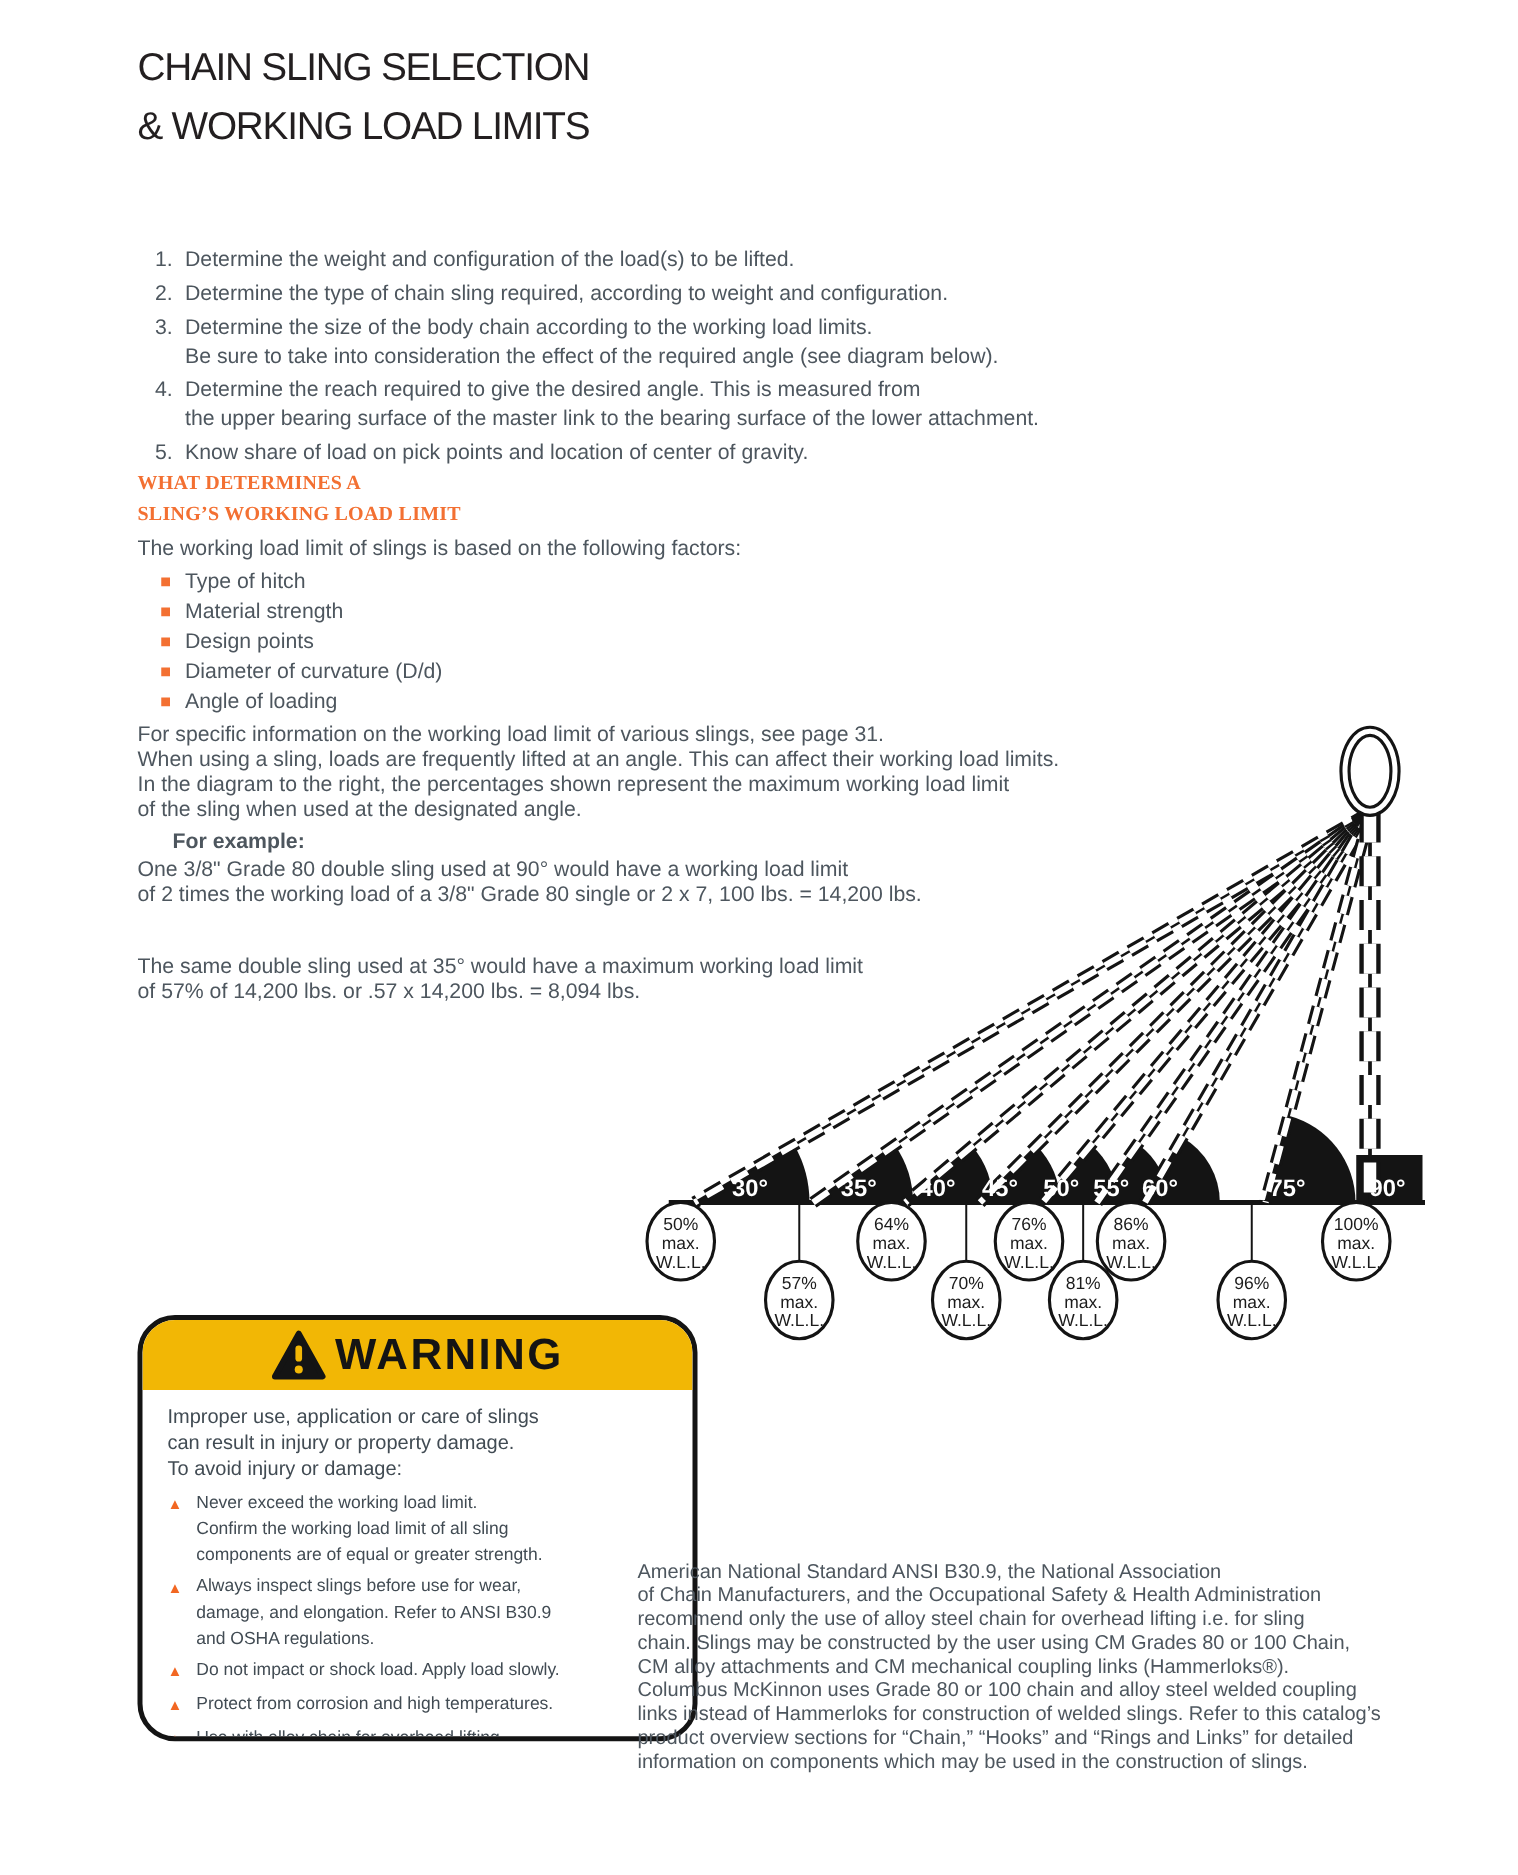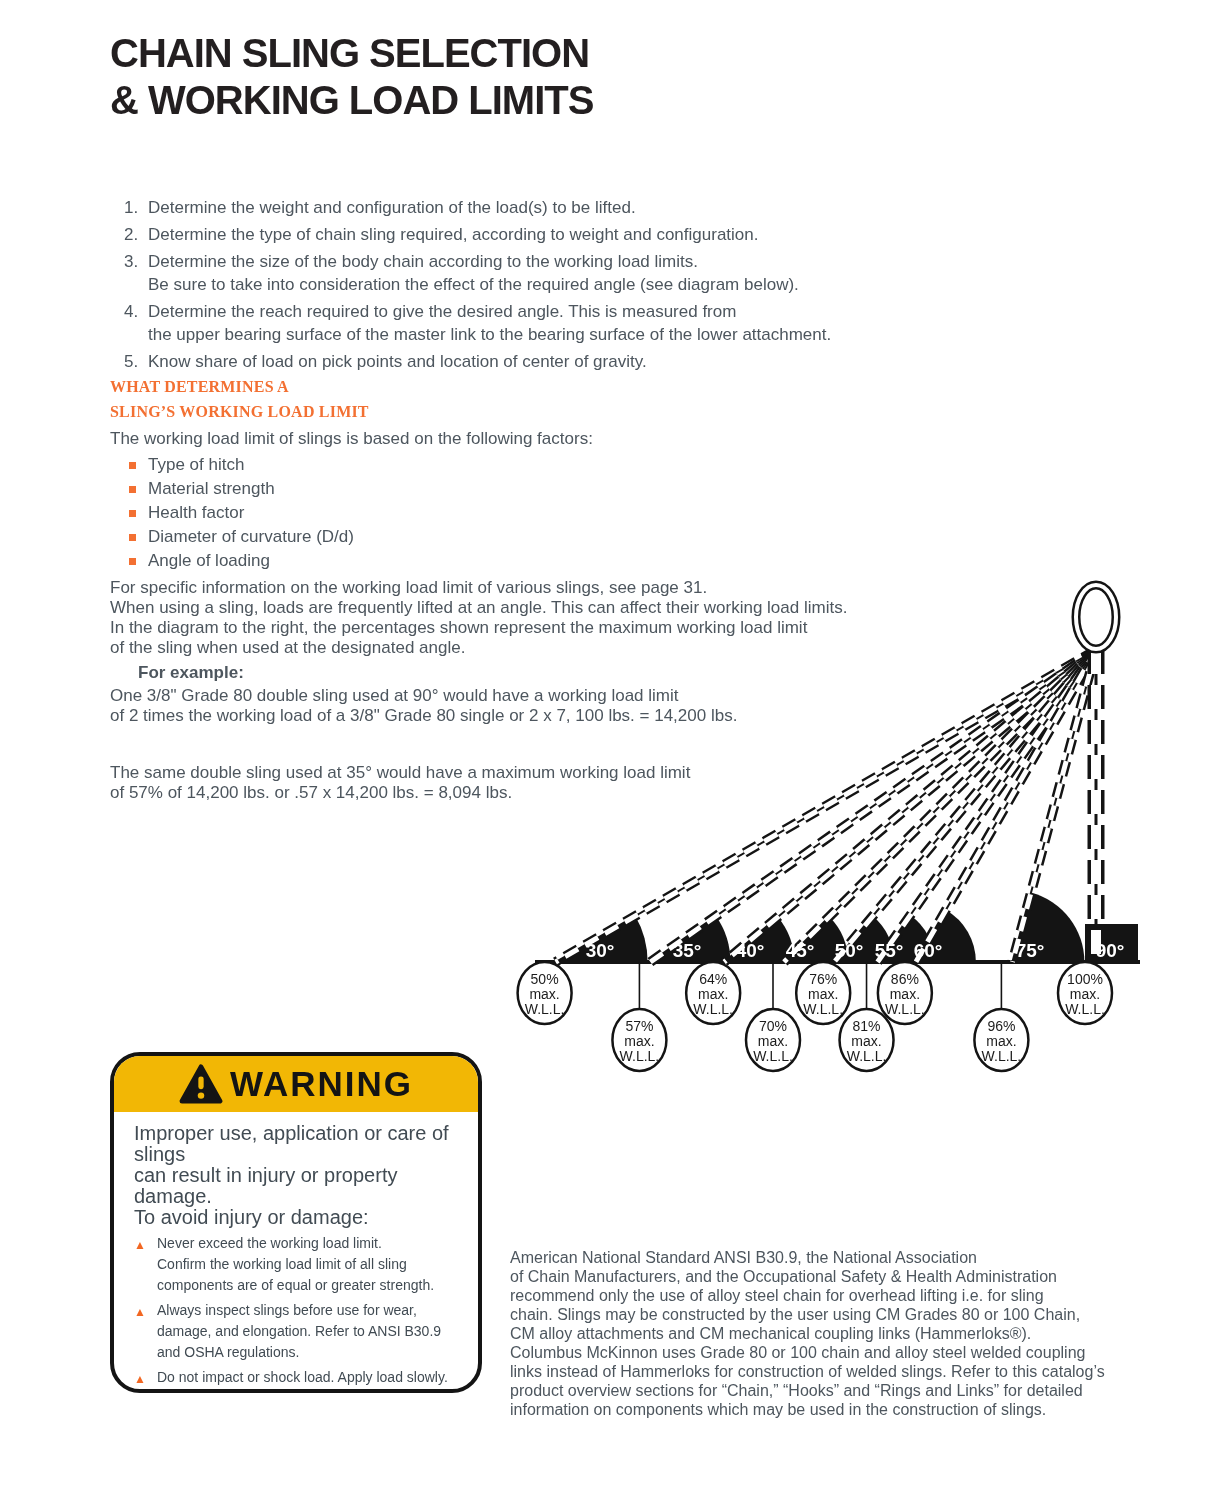--- a/index.html
+++ b/index.html
@@ -2,46 +2,46 @@
 <html style="--orange: #f37032; --yellow: #f2b705; --text: #4d565e; --ink: #231f20;"><head>
 <meta charset="utf-8">
 <style>
   :root{
     --orange:#f37032; --yellow:#f2b705; --text:#4d565e; --ink:#231f20;
   }
   html,body{margin:0;padding:0;background:#fff;}
   .page{position:relative;width:1214px;height:1500px;background:#fff;overflow:hidden;
         font-family:"Liberation Sans", sans-serif;}
   .pre{white-space:pre-line;}
-  .title{position:absolute;left:110px;top:30px;margin:0;font-size:40px;line-height:47px;
-         letter-spacing:-1px;font-weight:bold;color:var(--ink);}
+  .title{position:absolute;left:110px;top:30px;margin:0;font-size:31px;line-height:47px;
+         letter-spacing:-1px;font-weight:normal;color:var(--ink);}
   .h-orange{color:var(--orange);font-weight:bold;margin:0;}
   .h-how{position:absolute;left:110px;top:160px;font-size:25px;letter-spacing:.3px;}
   .steps{position:absolute;left:124px;top:196px;margin:0;padding:0;list-style:none;
          color:var(--text);font-size:17px;line-height:23px;}
   .step{display:flex;margin-bottom:4px;}
   .num{width:24px;flex:none;}
   .h-what{position:absolute;left:110px;top:374px;font-size:16px;line-height:25px;letter-spacing:.2px;font-family:Liberation Serif, serif;}
   .intro{position:absolute;left:110px;top:429px;font-size:17px;color:var(--text);}
   .factors{position:absolute;left:129px;top:453px;margin:0;padding:0;list-style:none;
            font-size:17px;line-height:24px;color:var(--text);}
   .factor{display:flex;align-items:center;}
   .sq{width:7px;height:7px;background:var(--orange);display:inline-block;margin-right:12px;flex:none;}
   .para{position:absolute;left:110px;font-size:17px;line-height:20px;color:var(--text);width:960px;}
   .para-main{top:578px;}
   .ex-label{position:absolute;left:110px;top:663px;font-size:17px;font-weight:bold;color:var(--text);margin-left:28px;}
   .ex1{top:686px;}
   .ex2{top:731px;margin-top:32px;}
   .diagram{position:absolute;left:505px;top:580px;pointer-events:none;}
-  .warnbox{position:absolute;left:110px;top:1052px;width:372px;height:341px;box-sizing:border-box;
+  .warnbox{position:absolute;left:110px;top:1052px;width:448px;height:341px;box-sizing:border-box;
            border:4px solid #141414;border-radius:30px;overflow:hidden;background:#fff;}
   .warnhead{height:56px;background:var(--yellow);display:flex;align-items:center;justify-content:center;gap:7px;}
   .warntitle{font-size:35px;font-weight:bold;letter-spacing:2px;color:#141414;}
   .warnbody{padding:11px 14px 0 20px;color:#414b53;}
-  .warnintro{font-size:20px;line-height:21px;margin-bottom:5px;}
+  .warnintro{font-size:16px;line-height:21px;margin-bottom:5px;}
   .witem{display:flex;font-size:14px;line-height:21px;margin-bottom:4px;}
   .tri{color:#f26722;font-size:12px;width:23px;flex:none;padding-top:2px;}
   .footnote{position:absolute;left:510px;top:1248px;width:640px;font-size:16px;line-height:19px;color:var(--text);}
 </style>
 </head>
 <body>
 
 <div class="page">
 
   <h1 class="title pre">CHAIN SLING SELECTION
@@ -82,21 +82,21 @@
     <li class="factor">
         <span class="sq"></span>
         <span>Type of hitch</span>
       </li>
     <li class="factor">
         <span class="sq"></span>
         <span>Material strength</span>
       </li>
     <li class="factor">
         <span class="sq"></span>
-        <span>Health factor</span>
+        <span>Design points</span>
       </li>
     <li class="factor">
         <span class="sq"></span>
         <span>Diameter of curvature (D/d)</span>
       </li>
     <li class="factor">
         <span class="sq"></span>
         <span>Angle of loading</span>
       </li>
   </ul>

